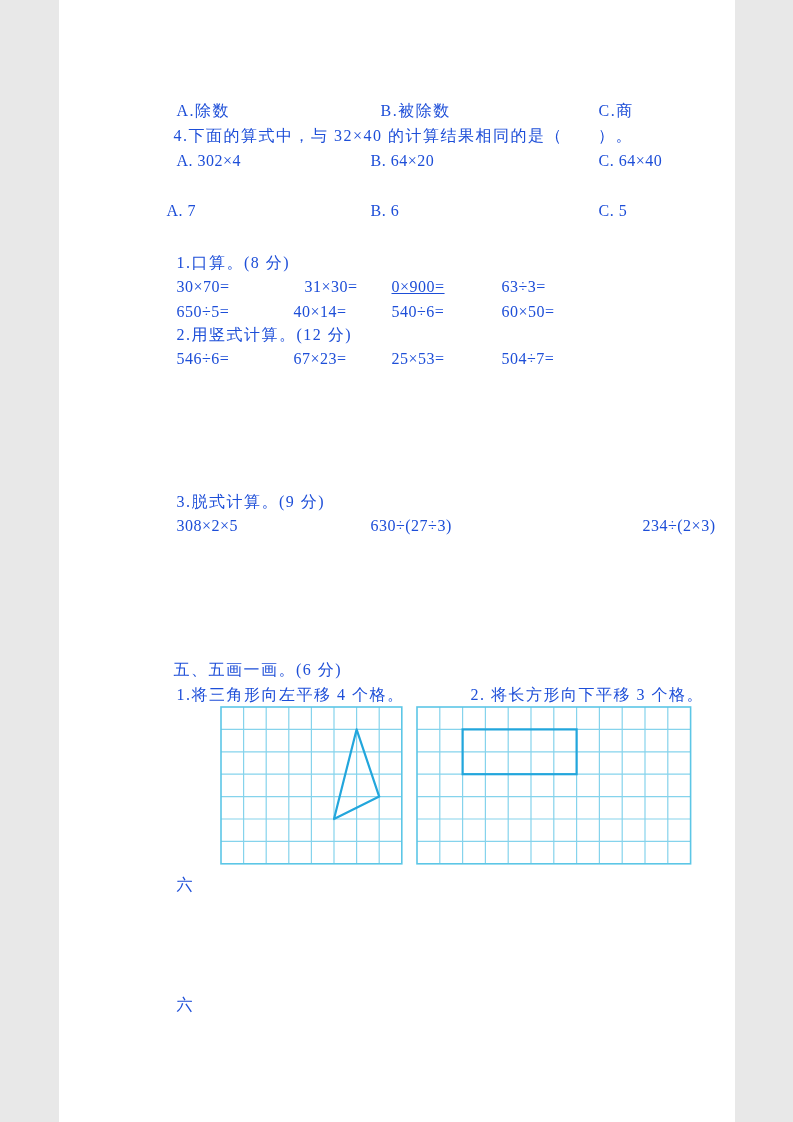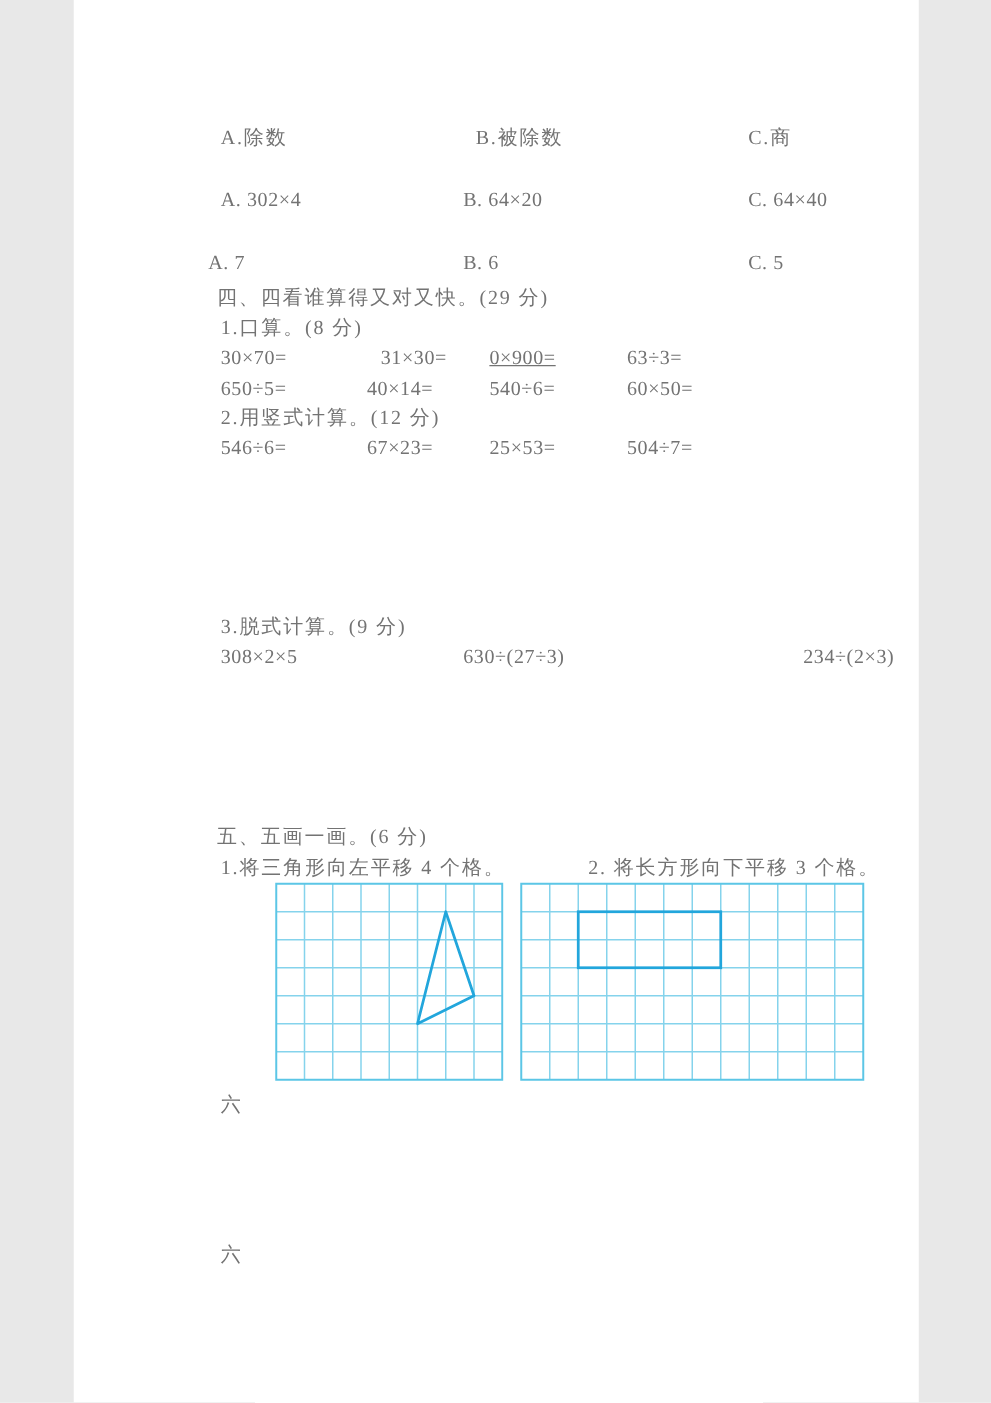--- a/index.html
+++ b/index.html
@@ -3,54 +3,54 @@
 <meta charset="utf-8">
 <style>
   html,body{margin:0;padding:0;background:#e8e8e8;}
   #page{
     position:relative;
     width:676px;height:1122px;
     background:#ffffff;
     margin:0 auto;
     overflow:hidden;
     font-family:"Liberation Serif","DejaVu Serif",serif;
-    color:#737373;
+    color:#1d4ed8;
   }
   .line{position:absolute;white-space:nowrap;font-size:16px;line-height:18px;}
   .zh{letter-spacing:1.5px;}
   .math{letter-spacing:0.5px;}
   .abs{position:absolute;white-space:nowrap;}
   .it{font-style:italic;}
   .grid-box{position:absolute;}
   .grid-box svg{display:block;}
 </style>
 </head>
 <body>
 
 <div id="page">
 
   <div class="line zh" style="top:102px;left:0;">
     <span class="abs" style="left:118px;">A.除数</span>
     <span class="abs" style="left:322px;">B.被除数</span>
     <span class="abs" style="left:540px;">C.商</span>
   </div>
 
+  <div class="line zh" style="top:127px;left:115px;">4.下面的算式中，与 32×40 的计算结果相同的是（　　）。</div>
   <div class="line math" style="top:152px;left:0;">
     <span class="abs" style="left:118px;">A.  302×4</span>
     <span class="abs" style="left:312px;">B.  64×20</span>
     <span class="abs" style="left:540px;">C.  64×40</span>
   </div>
 
   <div class="line math" style="top:202px;left:0;">
     <span class="abs" style="left:108px;">A.  7</span>
     <span class="abs" style="left:312px;">B.  6</span>
     <span class="abs" style="left:540px;">C.  5</span>
   </div>
 
-  <div class="line zh" style="top:230px;left:115px;">四、四看谁算得又对又快。(29 分)</div>
 
   <div class="line zh" style="top:254px;left:118px;">1.口算。(8 分)</div>
   <div class="line math" style="top:278px;left:0;">
     <span class="abs" style="left:118px;">30×70=</span>
     <span class="abs" style="left:246px;">31×30=</span>
     <span class="abs" style="left:333px;text-decoration:underline;">0×900=</span>
     <span class="abs" style="left:443px;">63÷3=</span>
   </div>
   <div class="line math" style="top:303px;left:0;">
     <span class="abs" style="left:118px;">650÷5=</span>

